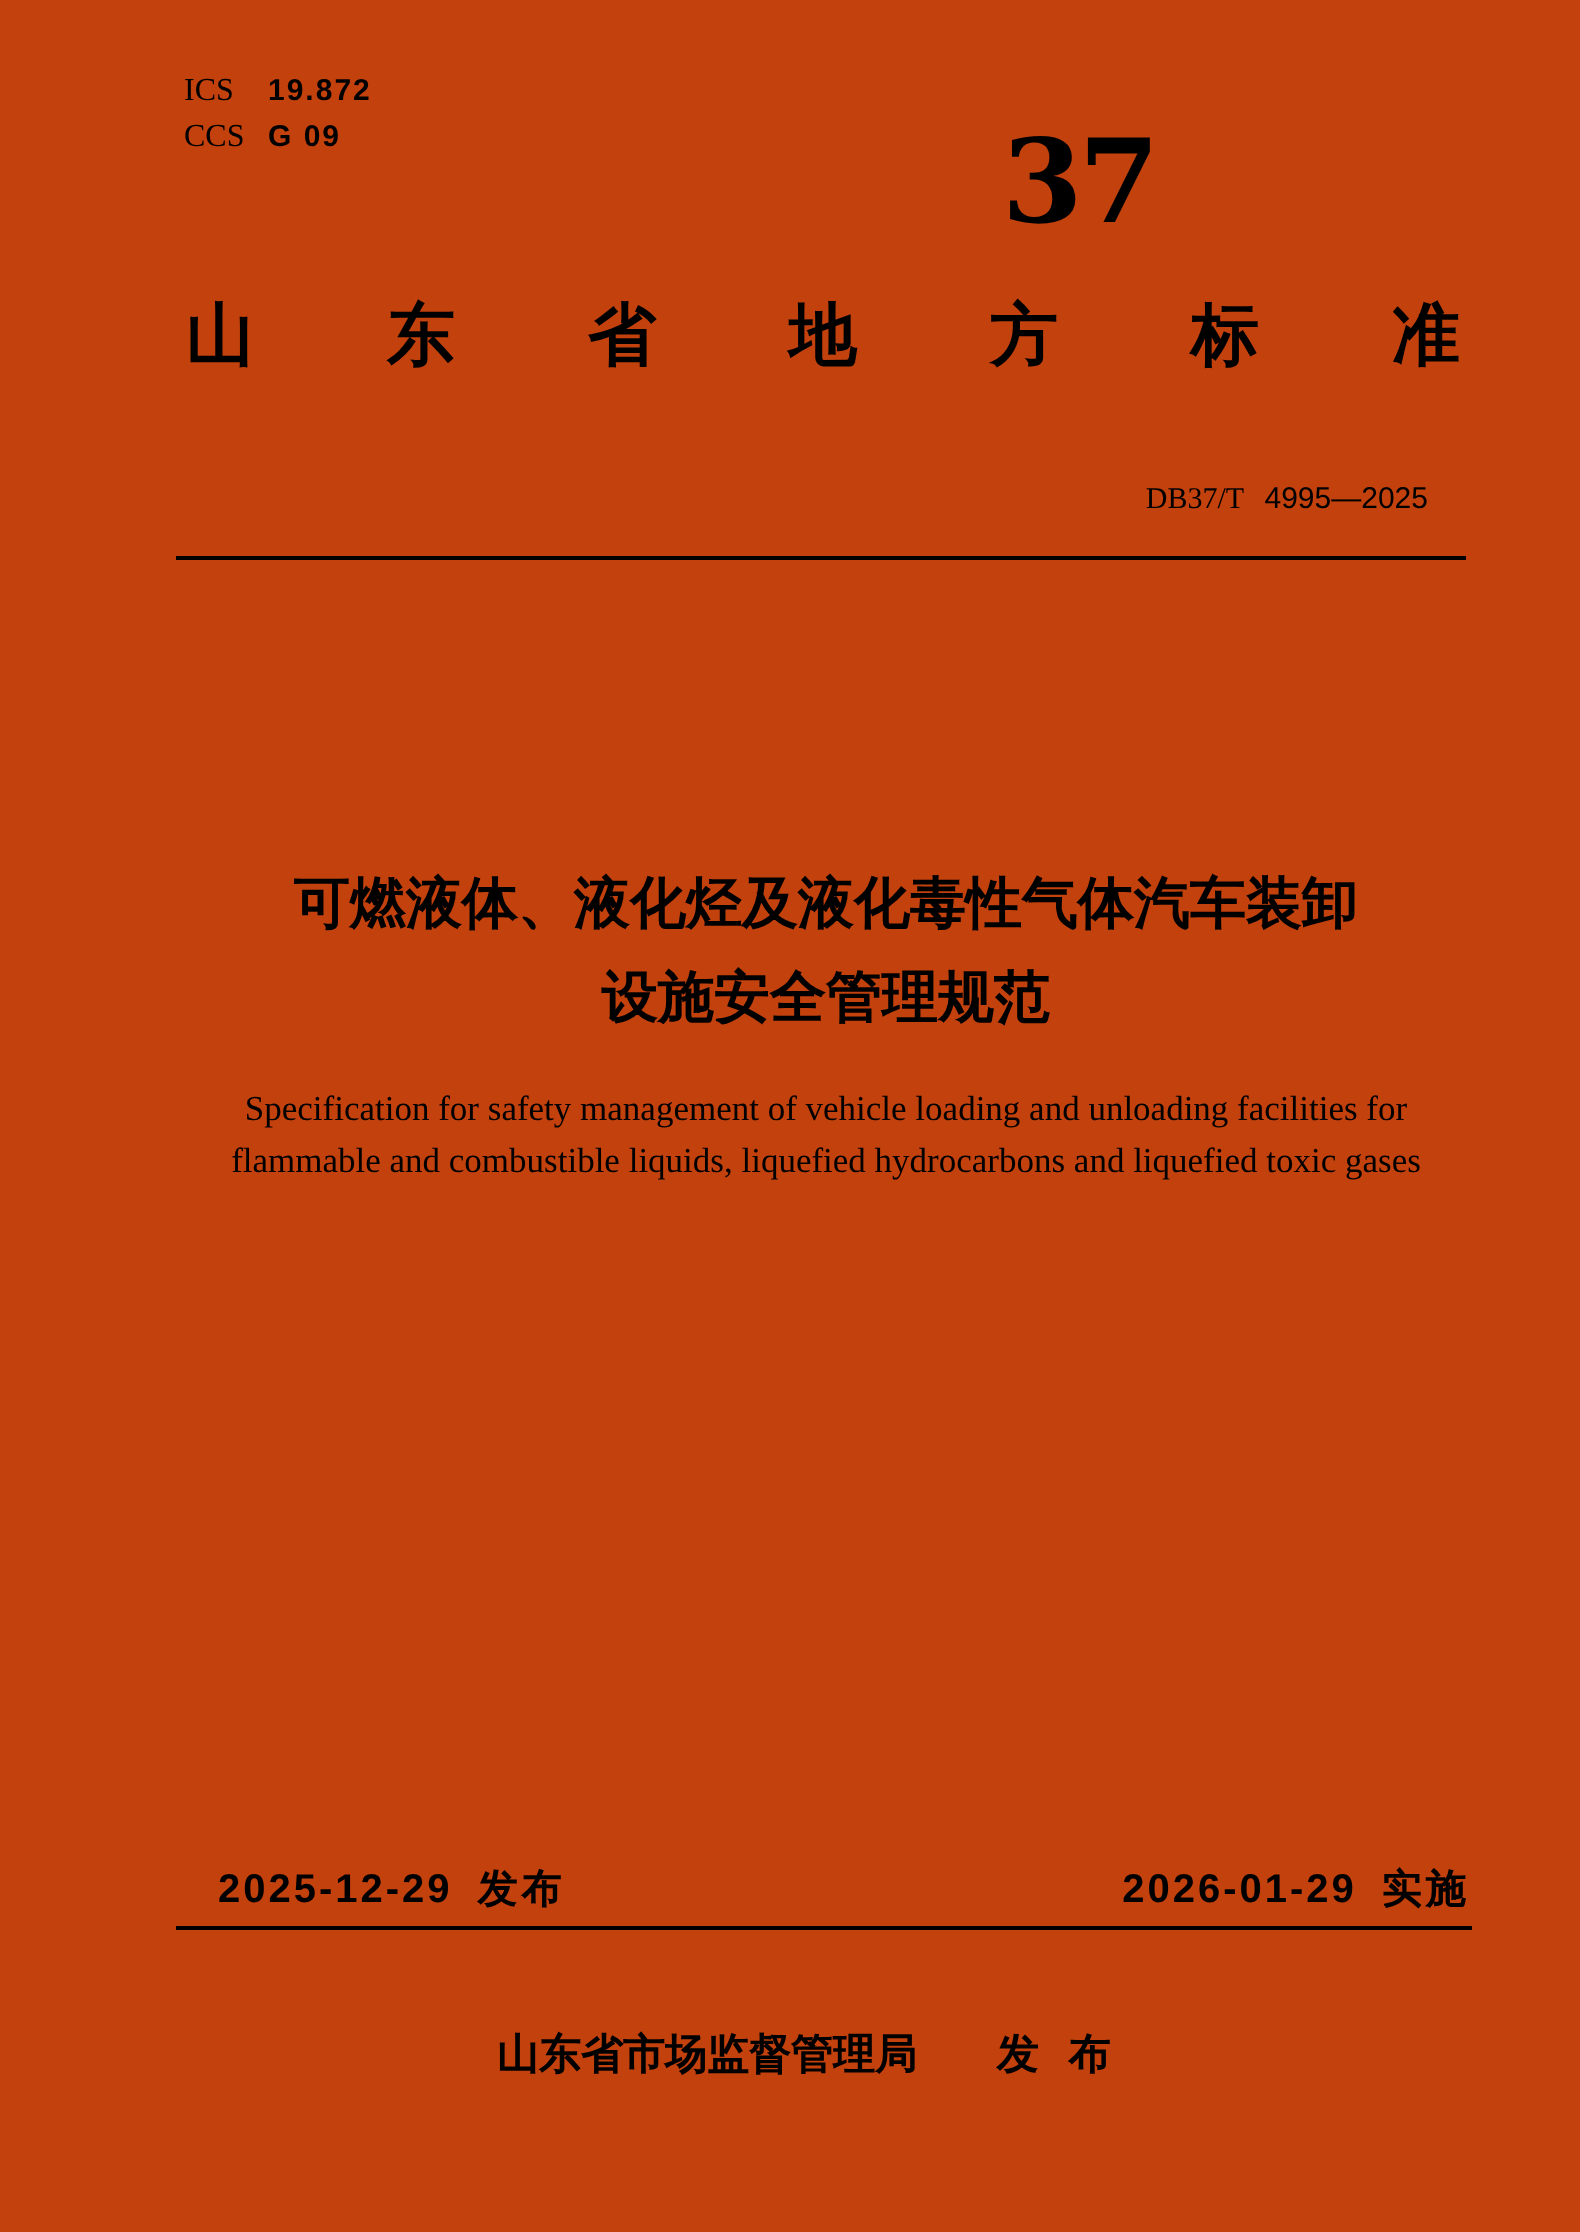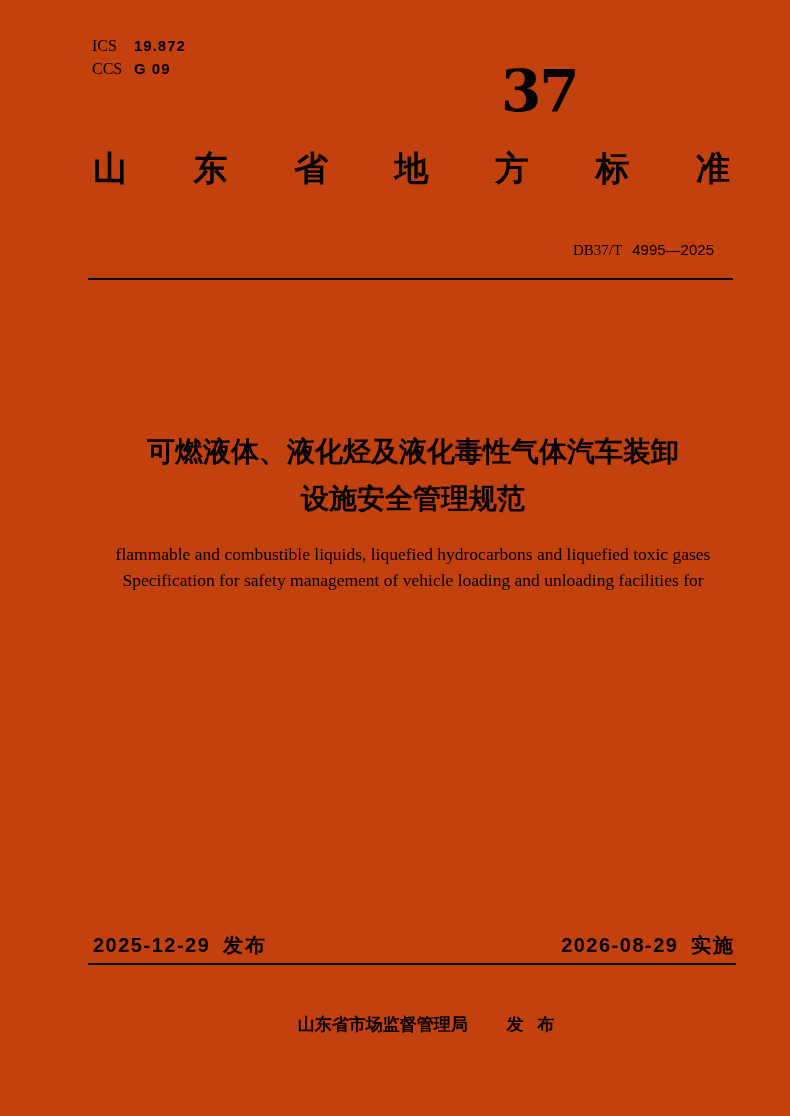--- a/index.html
+++ b/index.html
@@ -54,26 +54,26 @@
     text-align:center; font-family:"Liberation Serif", serif;
     font-size:17.5px; line-height:26px;
   }
   
   .dates {
     position:absolute; left:93px; width:642px; top:933px;
     display:flex; justify-content:space-between;
     font-size:20px; font-weight:600; line-height:1.2;
   }
   .date-pair { white-space:nowrap; }
-  .date-val { letter-spacing:1.5px; }
+  .date-val { letter-spacing:1.5px;margin-left:16px; }
   .date-lbl { margin-left:7px; letter-spacing:2px;margin-top:11px; }
   
   .publisher {
-    position:absolute; left:107px; width:640px; top:1013px;
-    text-align:center; font-size:17px; font-weight:600; white-space:nowrap;
+    position:absolute; left:83px; width:640px; top:1013px;
+    text-align:center; font-size:21px; font-weight:600; white-space:nowrap;
   }
   .pub-action { margin-left:34px; word-spacing:5px; letter-spacing:2px; }
 </style>
 </head>
 <body>
 
 <div class="page">
 
   <div class="ics-block">
     <div class="ics-line">
@@ -106,31 +106,31 @@
   </div>
 
   <div class="rule rule-top"></div>
 
   <h1 class="title">
     <div>可燃液体、液化烃及液化毒性气体汽车装卸</div>
     <div>设施安全管理规范</div>
   </h1>
 
   <div class="title-en">
+    <div>Specification for safety management of vehicle loading and unloading facilities for</div>
     <div>flammable and combustible liquids, liquefied hydrocarbons and liquefied toxic gases</div>
-    <div>Specification for safety management of vehicle loading and unloading facilities for</div>
   </div>
 
   <div class="dates">
     <div class="date-pair">
       <span class="date-val">2025-12-29</span>
       <span class="date-lbl">发布</span>
     </div>
     <div class="date-pair">
-      <span class="date-val">2026-08-29</span>
+      <span class="date-val">2026-01-29</span>
       <span class="date-lbl">实施</span>
     </div>
   </div>
 
   <div class="rule rule-bottom"></div>
 
   <div class="publisher">
     <span>山东省市场监督管理局</span>
     <span class="pub-action">发 布</span>
   </div>

